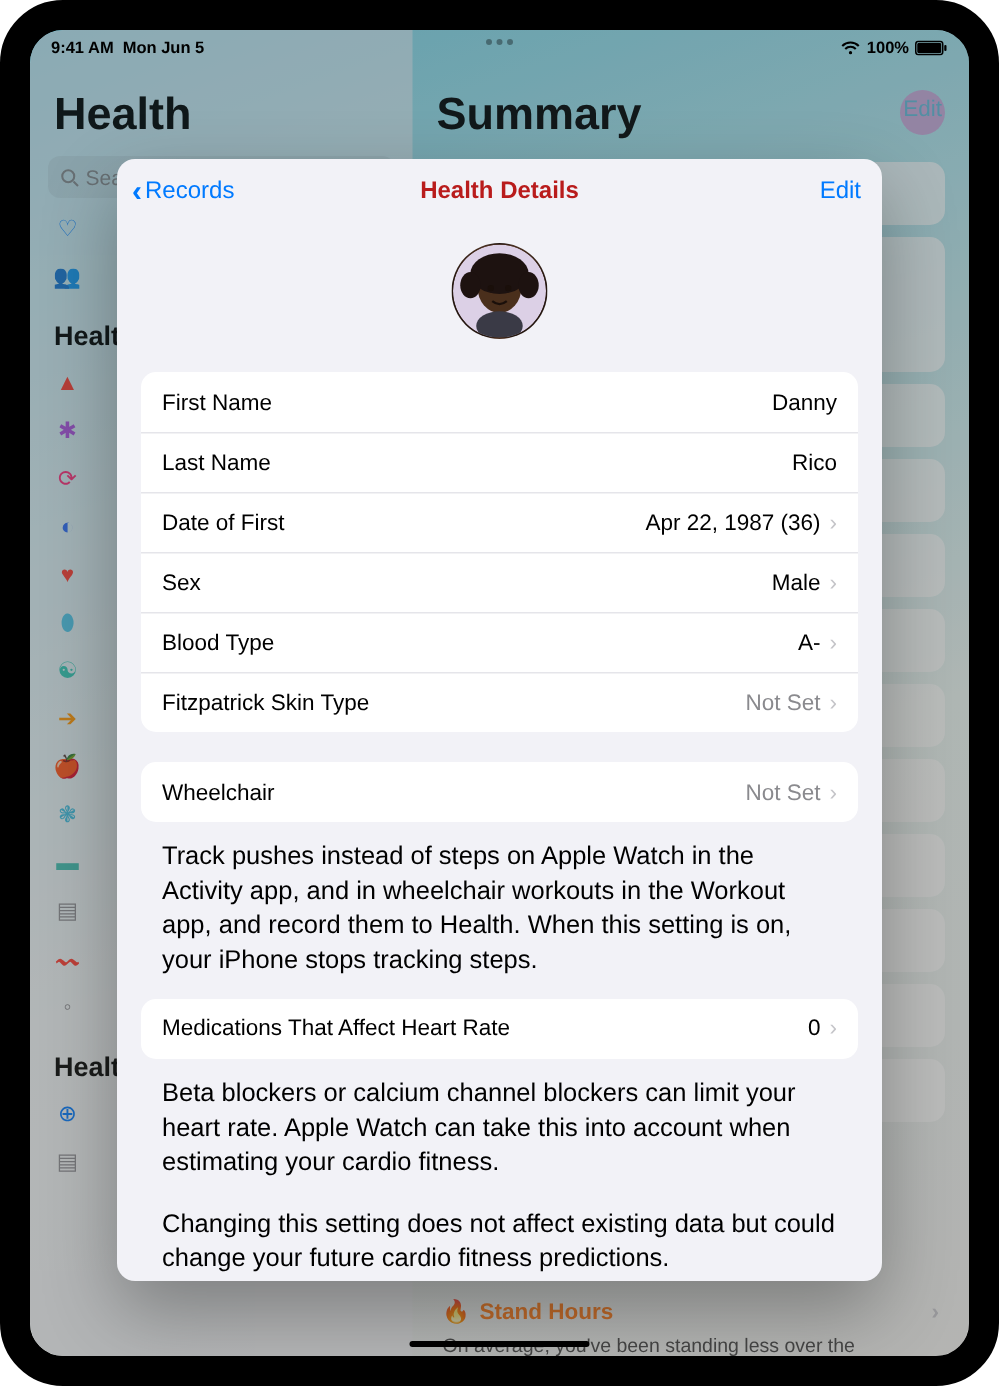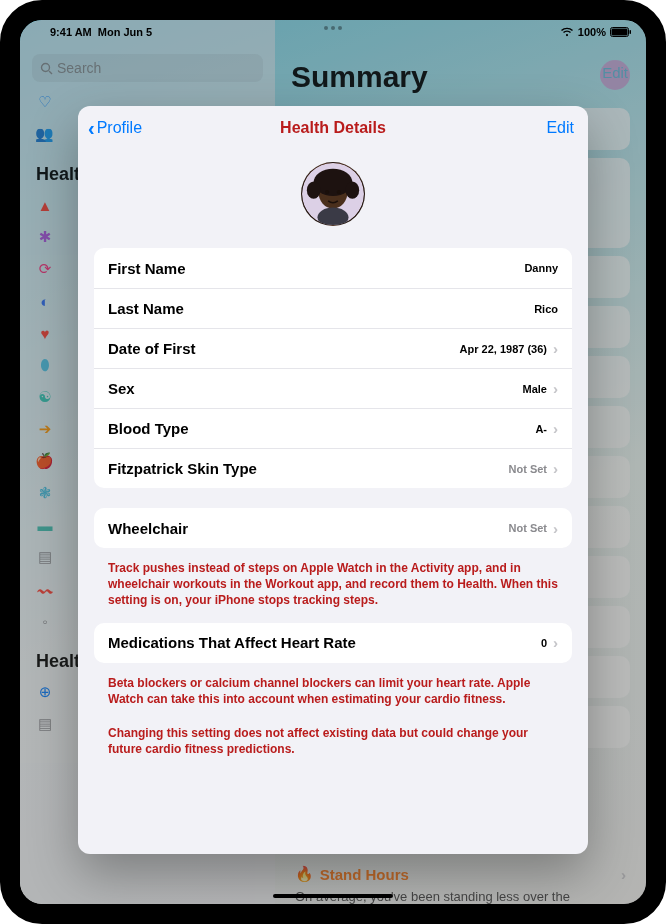--- a/index.html
+++ b/index.html
@@ -3,21 +3,21 @@
 <meta charset="utf-8">
 <style>
   * { margin: 0; padding: 0; box-sizing: border-box; font-family: -apple-system, BlinkMacSystemFont, "Segoe UI", Helvetica, Arial, sans-serif; }
   body { background: #fff; width: 666px; height: 924px; overflow: hidden; position: relative; }
 
   
   .device-frame { position: absolute; inset: 0; border: 20px solid #000; border-radius: 42px; background: linear-gradient(160deg, #7fd5e8 0%, #b8e5ec 30%, #eaf4f0 60%, #f0f0ee 100%); overflow: hidden; }
   .device-inner { position: absolute; inset: 0; border-radius: 22px; overflow: hidden; }
 
   
-  .status-bar { position: absolute; top: 0; left: 16px; right: 0; height: 22px; display: flex; justify-content: space-between; align-items: center; padding: 2px 14px 0; font-size: 11px; font-weight: 600; color: #000; z-index: 1; }
+  .status-bar { position: absolute; top: 0; left: 0; right: 0; height: 22px; display: flex; justify-content: space-between; align-items: center; padding: 2px 14px 0; font-size: 11px; font-weight: 600; color: #000; z-index: 1; }
   .status-left { display: flex; gap: 6px; }
   .status-right { display: flex; gap: 4px; align-items: center; }
   .wifi-icon, .battery-icon { display: inline-flex; align-items: center; }
 
   
   .top-dots { position: absolute; top: 6px; left: 50%; transform: translateX(-50%); display: flex; gap: 3px; z-index: 1; }
   .top-dots span { width: 4px; height: 4px; border-radius: 50%; background: rgba(0,0,0,0.35); }
 
   
   .bg-app { position: absolute; inset: 0; filter: blur(0px); opacity: 0.85; display: flex; }
@@ -42,30 +42,30 @@
   .sheet-header { height: 44px; display: flex; align-items: center; justify-content: center; position: relative; }
   .sheet-back { position: absolute; left: 10px; display: flex; align-items: center; color: #007aff; font-size: 16px; gap: 2px; }
   .sheet-title { font-size: 16px; font-weight: 600; color: #b91c1c; }
   .sheet-edit { position: absolute; right: 14px; color: #007aff; font-size: 16px; }
 
   .sheet-body { flex: 1; overflow: auto; padding: 0 16px; }
   .avatar-wrap { display: flex; justify-content: center; padding: 12px 0 22px; }
   .avatar { width: 64px; height: 64px; border-radius: 50%; background: radial-gradient(circle at 50% 35%, #5b3a28 0 40%, #2a1a12 60%); position: relative; overflow: hidden; border: 0.5px solid rgba(0,0,0,0.1); }
   .avatar svg { width:100%; height:100%; }
 
-  .group { background: #fff; border-radius: 10px; overflow: hidden; margin-bottom: 8px; font-weight: bold; }
+  .group { background: #fff; border-radius: 10px; overflow: hidden; margin-bottom: 8px; }
   .row { display: flex; align-items: center; justify-content: space-between; padding: 10px 14px; min-height: 40px; }
   .row + .row { border-top: 0.5px solid #e0e0e4; margin-left: 0; }
   .group .row + .row { border-top: 0.5px solid #e5e5ea; text-align: right; }
   .row-label { font-size: 15px; color: #000; }
   .row-value-wrap { display: flex; align-items: center; gap: 6px; }
-  .row-value { font-size: 11px; color: #000; }
+  .row-value { font-size: 15px; color: #000; }
   .row-value.muted { color: #8a8a8e; }
   .chevron { color: #c5c5c9; font-size: 15px; line-height: 1; }
-  .footer-text { font-size: 12px; color: #b91c1c; padding: 4px 14px 14px; line-height: 1.35; font-weight: bold; }
+  .footer-text { font-size: 17px; color: #000000; padding: 4px 14px 14px; line-height: 1.35; }
   .footer-text p + p { margin-top: 18px; }
 
   
   .home-indicator { position: absolute; bottom: 6px; left: 50%; transform: translateX(-50%); width: 120px; height: 4px; background: #000; border-radius: 3px; z-index: 5; }
 </style>
 </head>
 <body>
 
 <div class="device-frame">
   <div class="device-inner">
@@ -93,20 +93,21 @@
     </div>
 
     <div class="top-dots">
         <span></span>
         <span></span>
         <span></span>
       </div>
 
     <div class="bg-app">
       <div class="bg-sidebar">
+        <div class="bg-title">Health</div>
         <div class="bg-search">
           <svg width="13" height="13" viewBox="0 0 13 13">
               <circle cx="5.5" cy="5.5" r="4" stroke="#8a8a8e" stroke-width="1.4" fill="none"></circle>
               <line x1="9" y1="9" x2="12" y2="12" stroke="#8a8a8e" stroke-width="1.4"></line>
             </svg>
           <span>Search</span>
         </div>
         <div class="bg-item">
             <span class="bg-icon" style="color:#1f8bff">♡</span>
           </div>
@@ -191,21 +192,21 @@
         </div>
       </div>
     </div>
 
     <div class="sheet-backdrop"></div>
 
     <div class="sheet">
       <div class="sheet-header">
         <div class="sheet-back">
           <span style="font-size:20px;font-weight:600">‹</span>
-          <span>Profile</span>
+          <span>Records</span>
         </div>
         <div class="sheet-title">Health Details</div>
         <div class="sheet-edit">Edit</div>
       </div>
 
       <div class="sheet-body">
         <div class="avatar-wrap">
           <div class="avatar">
             <svg viewBox="0 0 64 64">
               <circle cx="32" cy="32" r="32" fill="#dcd0e6"></circle>

